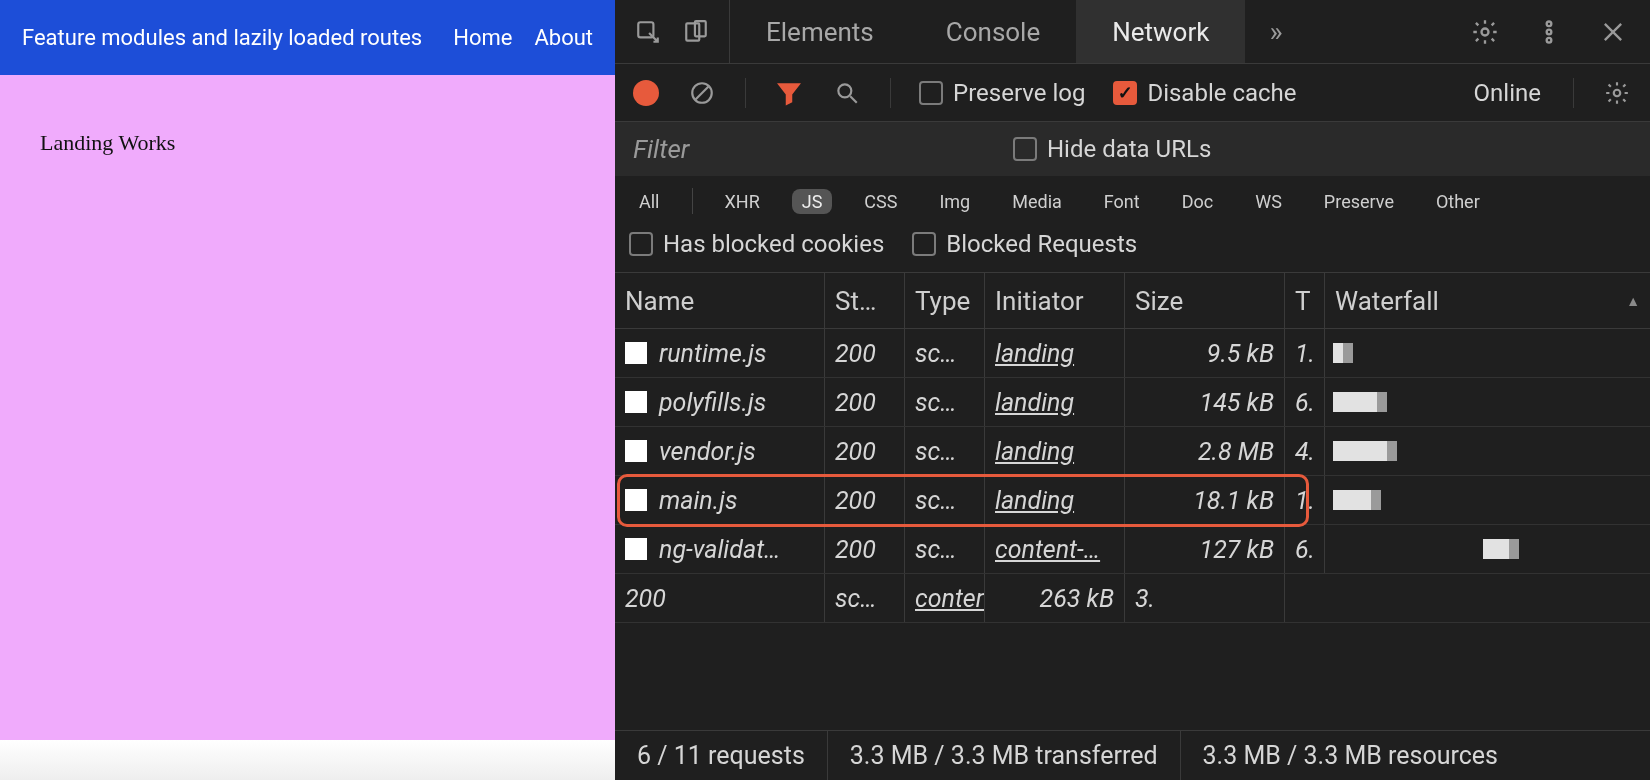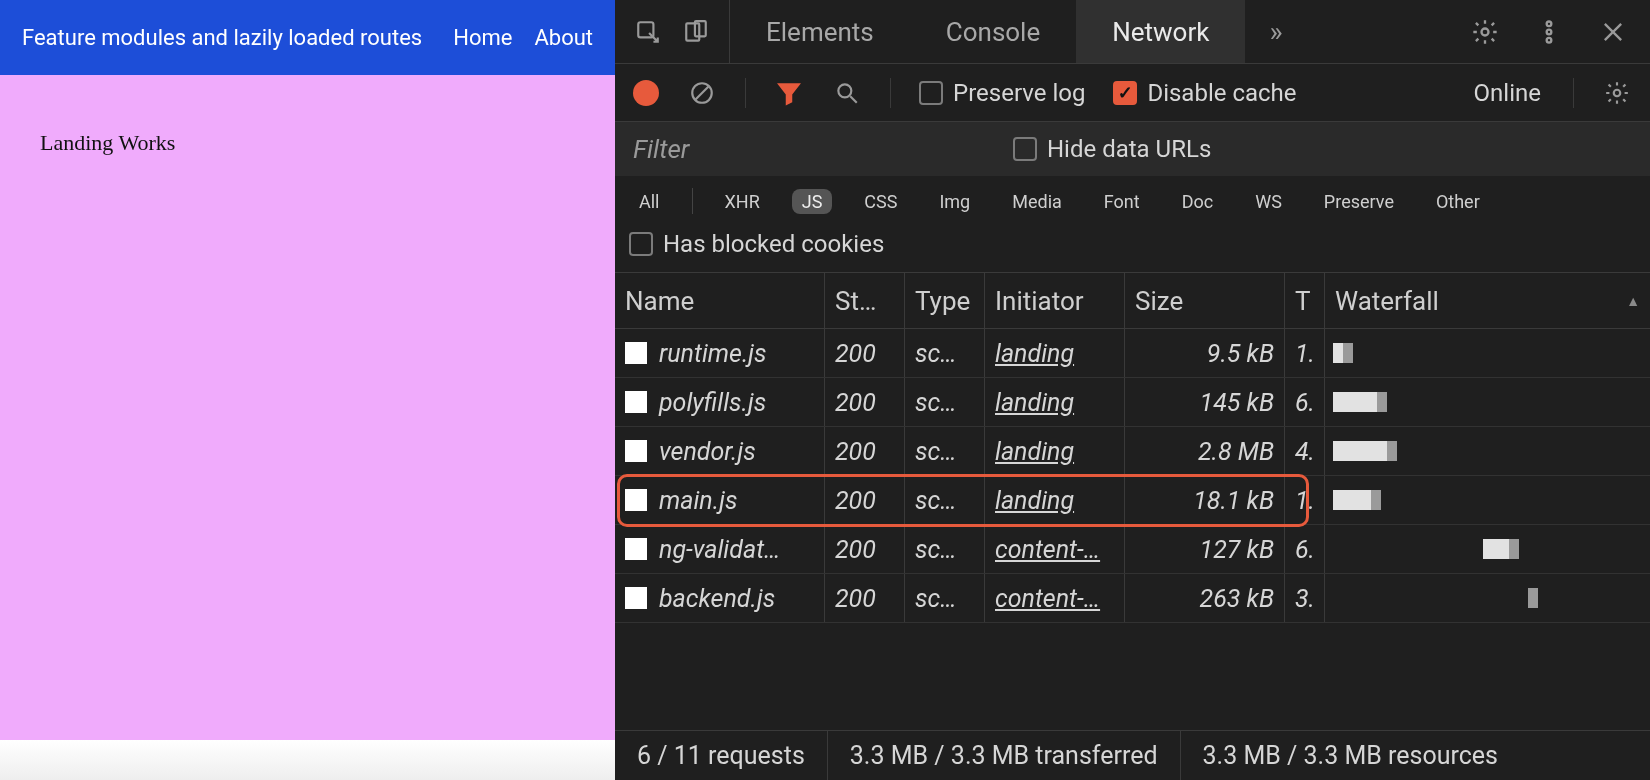--- a/index.html
+++ b/index.html
@@ -192,20 +192,24 @@
     <span class="type-pill">WS</span>
     <span class="type-pill">Preserve</span>
     <span class="type-pill">Other</span>
   </div>
 
   <div class="blocked-row">
     <span class="tool-item">
       <span class="chk"></span>
       <span>Has blocked cookies</span>
     </span>
+    <span class="tool-item">
+      <span class="chk"></span>
+      <span>Blocked Requests</span>
+    </span>
   </div>
 
   <div class="net-table">
     <div class="net-head">
       <div>Name</div>
       <div>St…</div>
       <div>Type</div>
       <div>Initiator</div>
       <div>Size</div>
       <div>T</div>
@@ -300,24 +304,20 @@
           </div>
           <div class="size">127 kB</div>
           <div>6.</div>
           <div class="wf-cell">
             <div class="wf-bar" style="margin-left:150px;width:30px">
               <span class="tail"></span>
             </div>
           </div>
         </div>
         <div class="net-row">
-          <div class="name">
-            <span class="doc-sq"></span>
-            <span>backend.js</span>
-          </div>
           <div>200</div>
           <div>sc…</div>
           <div>
             <span class="initiator">content-…</span>
           </div>
           <div class="size">263 kB</div>
           <div>3.</div>
           <div class="wf-cell">
             <div class="wf-bar" style="margin-left:195px;width:4px">
               <span class="tail"></span>

